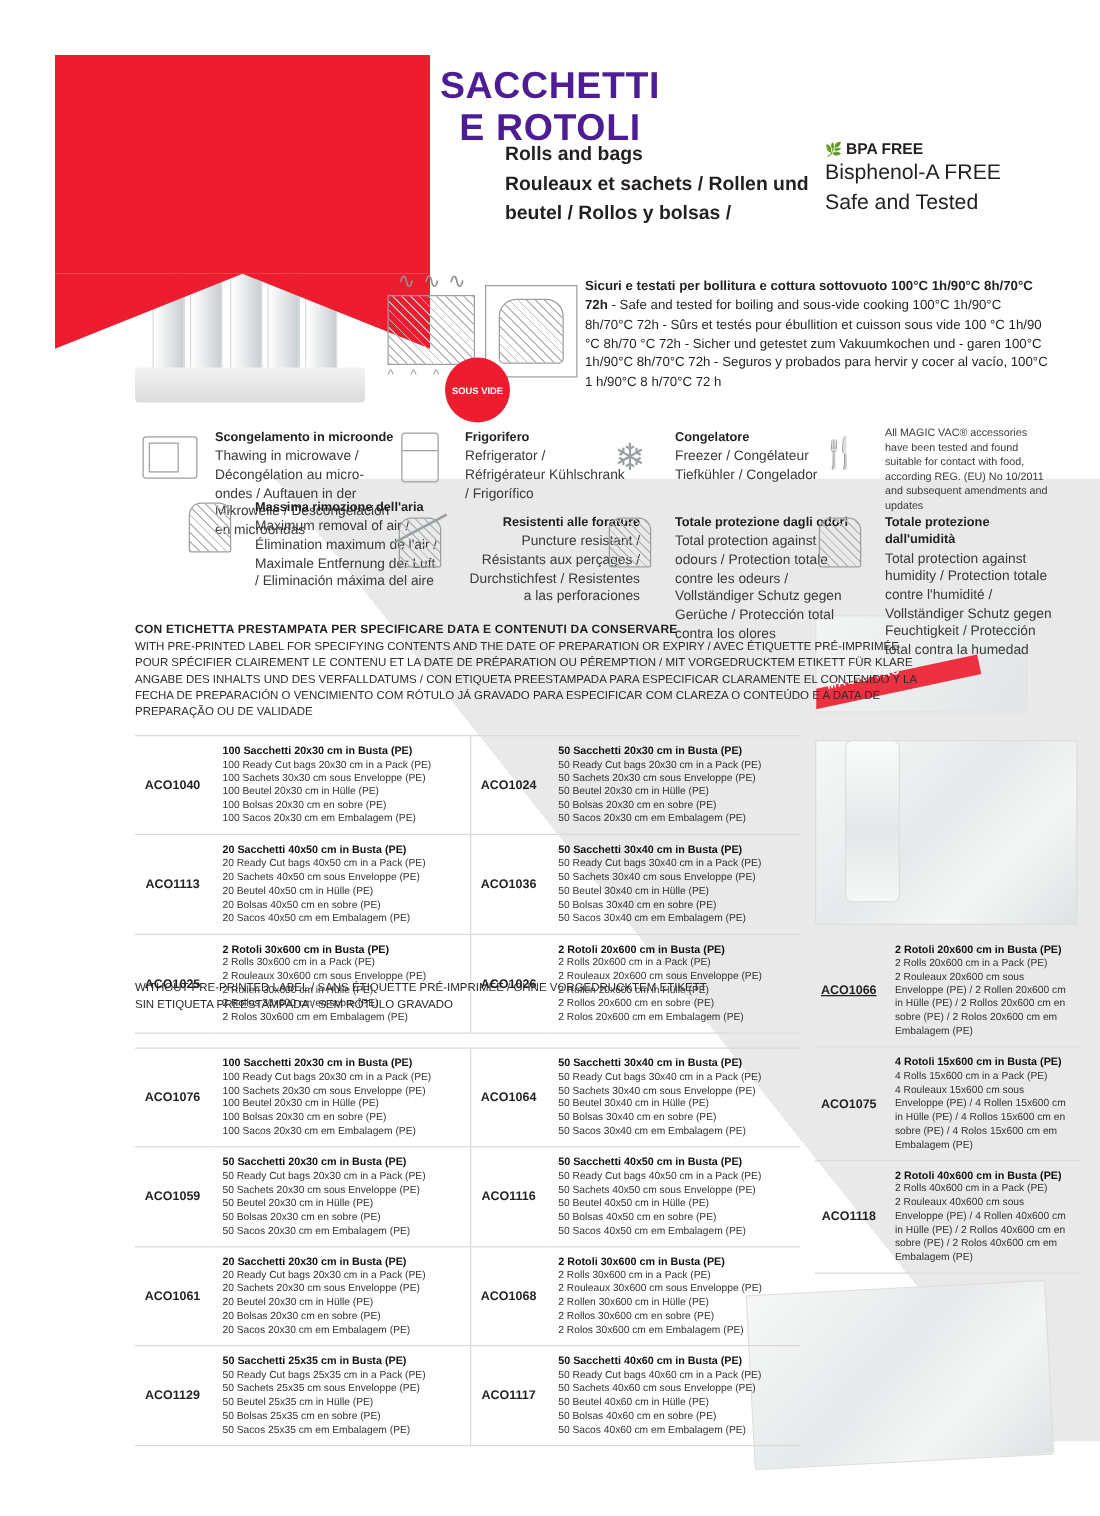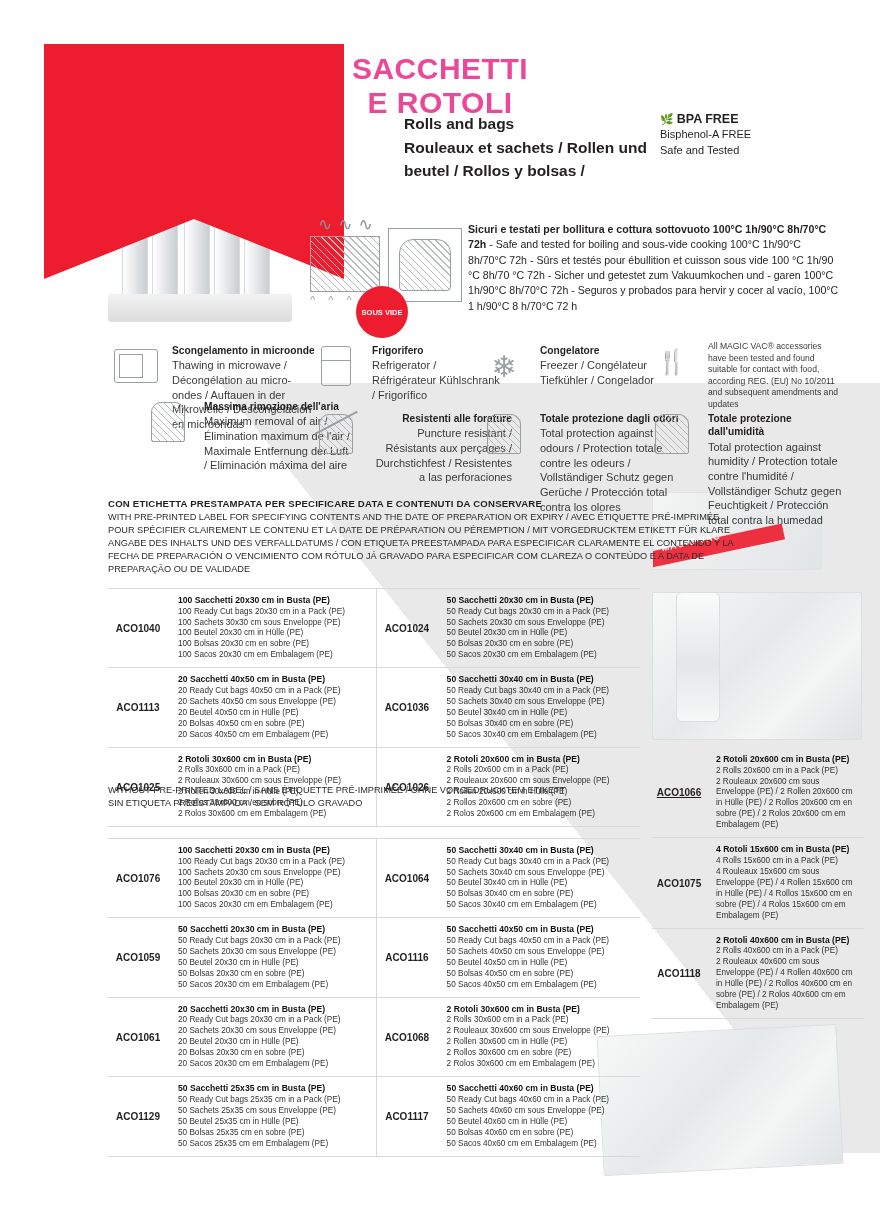--- a/index.html
+++ b/index.html
@@ -30,36 +30,36 @@
     position:absolute; left:44px; top:44px; width:300px; height:175px;
     background:#ed1c2e; z-index:3;
   }
   .red-banner:after {
     content:""; position:absolute; left:0; top:100%;
     border-left:150px solid #ed1c2e; border-right:150px solid #ed1c2e;
     border-bottom:60px solid transparent;
   }
   .banner-title {
     position:absolute; left:0; right:0; top:52px;
-    color:#ec4899; font-weight:bold; font-size:30px; line-height:1.12;
+    color:#4c1d95; font-weight:bold; font-size:30px; line-height:1.12;
     letter-spacing:0.5px; text-align:center; z-index:4;
   }
 
   
   .header-sub {
     position:absolute; left:404px; top:112px; width:256px;
     font-size:15.5px; font-weight:bold; line-height:1.52; color:#231f20;
     z-index:4;
   }
   .bpa {
     position:absolute; left:660px; top:112px; width:180px; z-index:4;
   }
   .bpa .leaf { color:#3aa935; font-size:11px; margin-right:3px; }
   .bpa .t1 { font-size:12.5px; font-weight:bold; }
-  .bpa .t2 { font-size:11px; line-height:1.35; margin-top:1px; }
+  .bpa .t2 { font-size:17px; line-height:1.35; margin-top:1px; }
 
   
   .hero-photo {
     position:absolute; left:108px; top:196px; width:184px; height:126px; z-index:2;
   }
   .hero-photo .tray {
     position:absolute; left:0; bottom:0; width:184px; height:28px;
     background:linear-gradient(#f2f2f2,#dcdcdc); border-radius:3px;
   }
   .hero-photo .bag {

